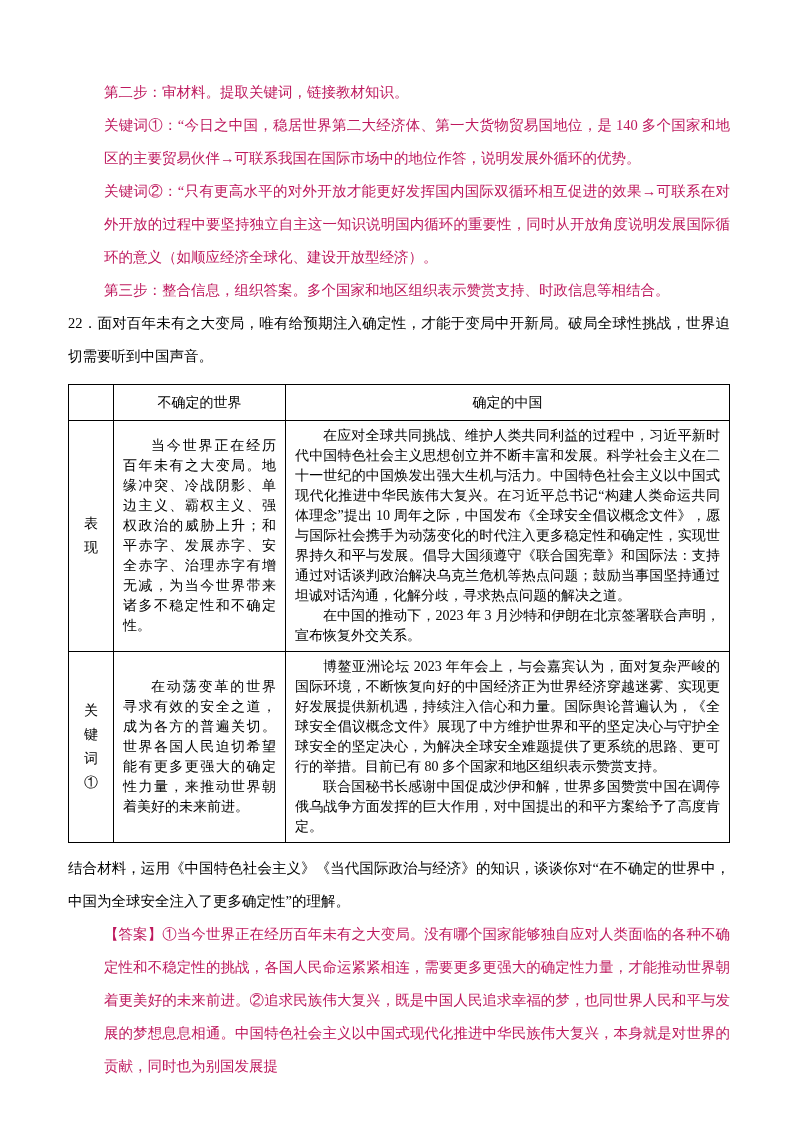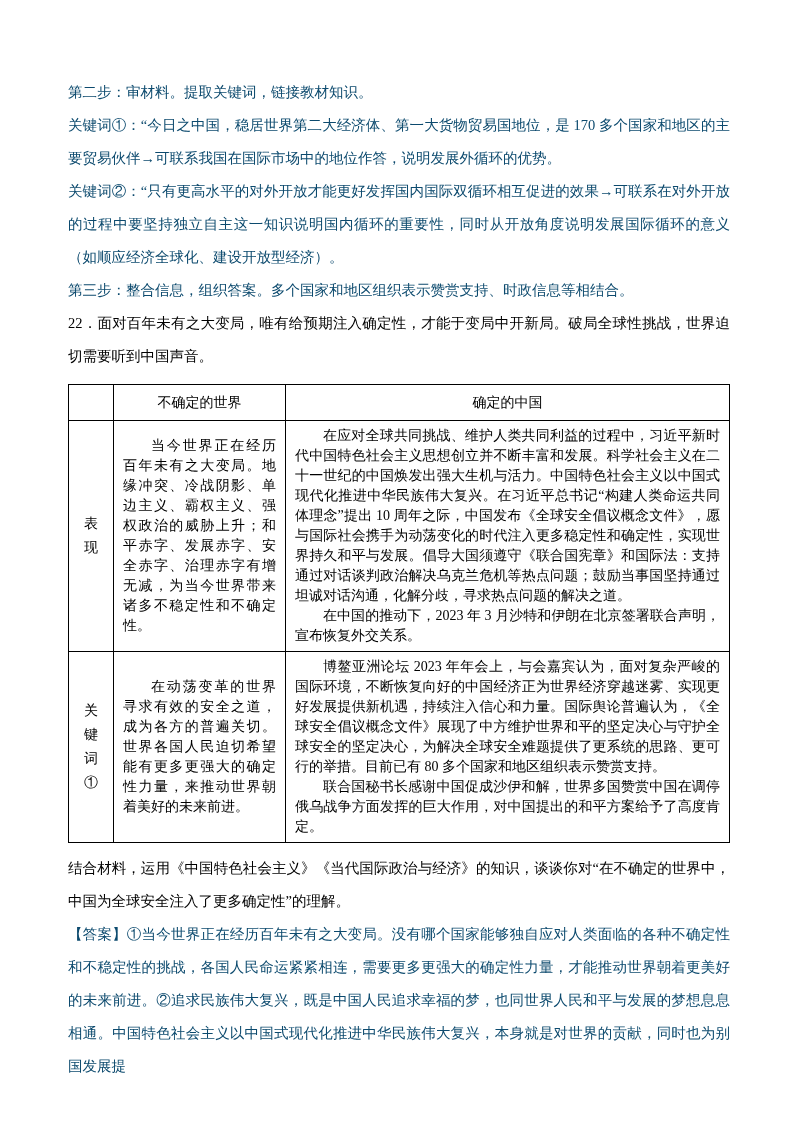--- a/index.html
+++ b/index.html
@@ -12,21 +12,21 @@
     color: #000000;
     background: #ffffff;
   }
   .para {
     margin: 0;
     font-size: 14.5px;
     line-height: 33px;
     text-align: justify;
     color: #000000;
   }
-  .red { color: #0c4a6e; }
+  .red { color: #be185d; margin-left: 36px; }
   .doc-table {
     width: 100%;
     border-collapse: collapse;
     table-layout: fixed;
     margin: 11px 0 9px 0;
   }
   .doc-table th, .doc-table td {
     border: 1px solid #000000;
     font-weight: 400;
     font-size: 14px;
@@ -50,21 +50,21 @@
     text-align: right;
     word-break: break-all;
   }
 </style>
 </head>
 <body>
 
 <div class="page">
 
   <p class="para red">第二步：审材料。提取关键词，链接教材知识。</p>
-  <p class="para red">关键词①：“今日之中国，稳居世界第二大经济体、第一大货物贸易国地位，是 170 多个国家和地区的主要贸易伙伴→可联系我国在国际市场中的地位作答，说明发展外循环的优势。</p>
+  <p class="para red">关键词①：“今日之中国，稳居世界第二大经济体、第一大货物贸易国地位，是 140 多个国家和地区的主要贸易伙伴→可联系我国在国际市场中的地位作答，说明发展外循环的优势。</p>
   <p class="para red">关键词②：“只有更高水平的对外开放才能更好发挥国内国际双循环相互促进的效果→可联系在对外开放的过程中要坚持独立自主这一知识说明国内循环的重要性，同时从开放角度说明发展国际循环的意义（如顺应经济全球化、建设开放型经济）。</p>
   <p class="para red">第三步：整合信息，组织答案。多个国家和地区组织表示赞赏支持、时政信息等相结合。</p>
   <p class="para">22．面对百年未有之大变局，唯有给预期注入确定性，才能于变局中开新局。破局全球性挑战，世界迫切需要听到中国声音。</p>
 
   <table class="doc-table">
     <colgroup>
       <col class="col-label">
       <col class="col-world">
       <col>
     </colgroup>

